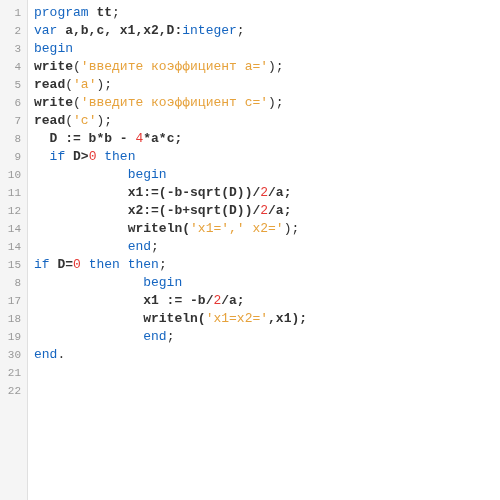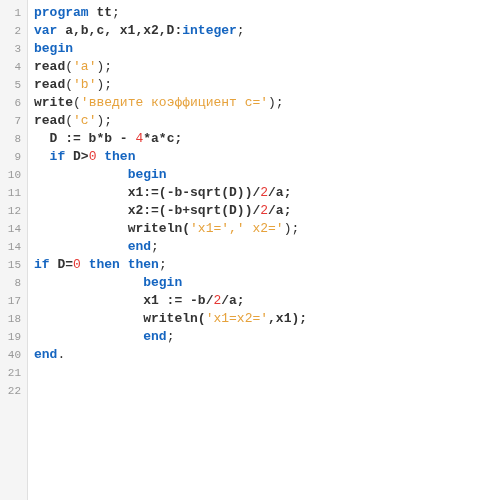--- a/index.html
+++ b/index.html
@@ -37,21 +37,21 @@
       padding: 4px 0 0 6px;
       background: #fff;
       overflow: hidden;
       cursor: text;
     }
     .code-line {
       height: 18px;
       line-height: 18px;
       white-space: pre;
     }
-    .tk-keyword { color: #1565c0; font-weight: bold; }
+    .tk-keyword { color: #1565c0; }
     .tk-ident { color: #333; font-weight: bold; }
     .tk-string { color: #e6a23c; }
     .tk-number { color: #e53935; }
     .tk-punct { color: #333; }
   </style>
 </head>
 <body>
 
 <div class="gutter" id="gutter">
     <div class="line-number">1</div>
@@ -66,30 +66,30 @@
     <div class="line-number">10</div>
     <div class="line-number">11</div>
     <div class="line-number">12</div>
     <div class="line-number">14</div>
     <div class="line-number">14</div>
     <div class="line-number">15</div>
     <div class="line-number">8</div>
     <div class="line-number">17</div>
     <div class="line-number">18</div>
     <div class="line-number">19</div>
-    <div class="line-number">40</div>
+    <div class="line-number">30</div>
     <div class="line-number">21</div>
     <div class="line-number">22</div>
   </div>
 <div class="code-area" id="code">
     <div class="code-line"><span></span><span class="tk-keyword">program</span><span class="tk-ident"> </span><span class="tk-ident">tt</span><span class="tk-punct">;</span></div>
     <div class="code-line"><span></span><span class="tk-keyword">var</span><span class="tk-ident"> a,b,c, x1,x2,D:</span><span class="tk-keyword">integer</span><span class="tk-punct">;</span></div>
     <div class="code-line"><span></span><span class="tk-keyword">begin</span></div>
+    <div class="code-line"><span></span><span class="tk-ident">write</span><span class="tk-punct">(</span><span class="tk-string">'введите коэффициент a='</span><span class="tk-punct">);</span></div>
     <div class="code-line"><span></span><span class="tk-ident">read</span><span class="tk-punct">(</span><span class="tk-string">'a'</span><span class="tk-punct">);</span></div>
-    <div class="code-line"><span></span><span class="tk-ident">read</span><span class="tk-punct">(</span><span class="tk-string">'b'</span><span class="tk-punct">);</span></div>
     <div class="code-line"><span></span><span class="tk-ident">write</span><span class="tk-punct">(</span><span class="tk-string">'введите коэффициент c='</span><span class="tk-punct">);</span></div>
     <div class="code-line"><span></span><span class="tk-ident">read</span><span class="tk-punct">(</span><span class="tk-string">'c'</span><span class="tk-punct">);</span></div>
     <div class="code-line"><span>  </span><span class="tk-ident">D := b*b - </span><span class="tk-number">4</span><span class="tk-ident">*a*c;</span></div>
     <div class="code-line"><span>  </span><span class="tk-keyword">if</span><span class="tk-ident"> D&gt;</span><span class="tk-number">0</span><span class="tk-ident"> </span><span class="tk-keyword">then</span></div>
     <div class="code-line"><span>            </span><span class="tk-keyword">begin</span></div>
     <div class="code-line"><span>            </span><span class="tk-ident">x1:=(-b-sqrt(D))/</span><span class="tk-number">2</span><span class="tk-ident">/a;</span></div>
     <div class="code-line"><span>            </span><span class="tk-ident">x2:=(-b+sqrt(D))/</span><span class="tk-number">2</span><span class="tk-ident">/a;</span></div>
     <div class="code-line"><span>            </span><span class="tk-ident">writeln(</span><span class="tk-string">'x1=','</span><span class="tk-string"> x2='</span><span class="tk-punct">);</span></div>
     <div class="code-line"><span>            </span><span class="tk-keyword">end</span><span class="tk-punct">;</span></div>
     <div class="code-line"><span></span><span class="tk-keyword">if</span><span class="tk-ident"> D=</span><span class="tk-number">0</span><span class="tk-ident"> </span><span class="tk-keyword">then</span><span class="tk-ident"> </span><span class="tk-keyword">then</span><span class="tk-punct">;</span></div>

